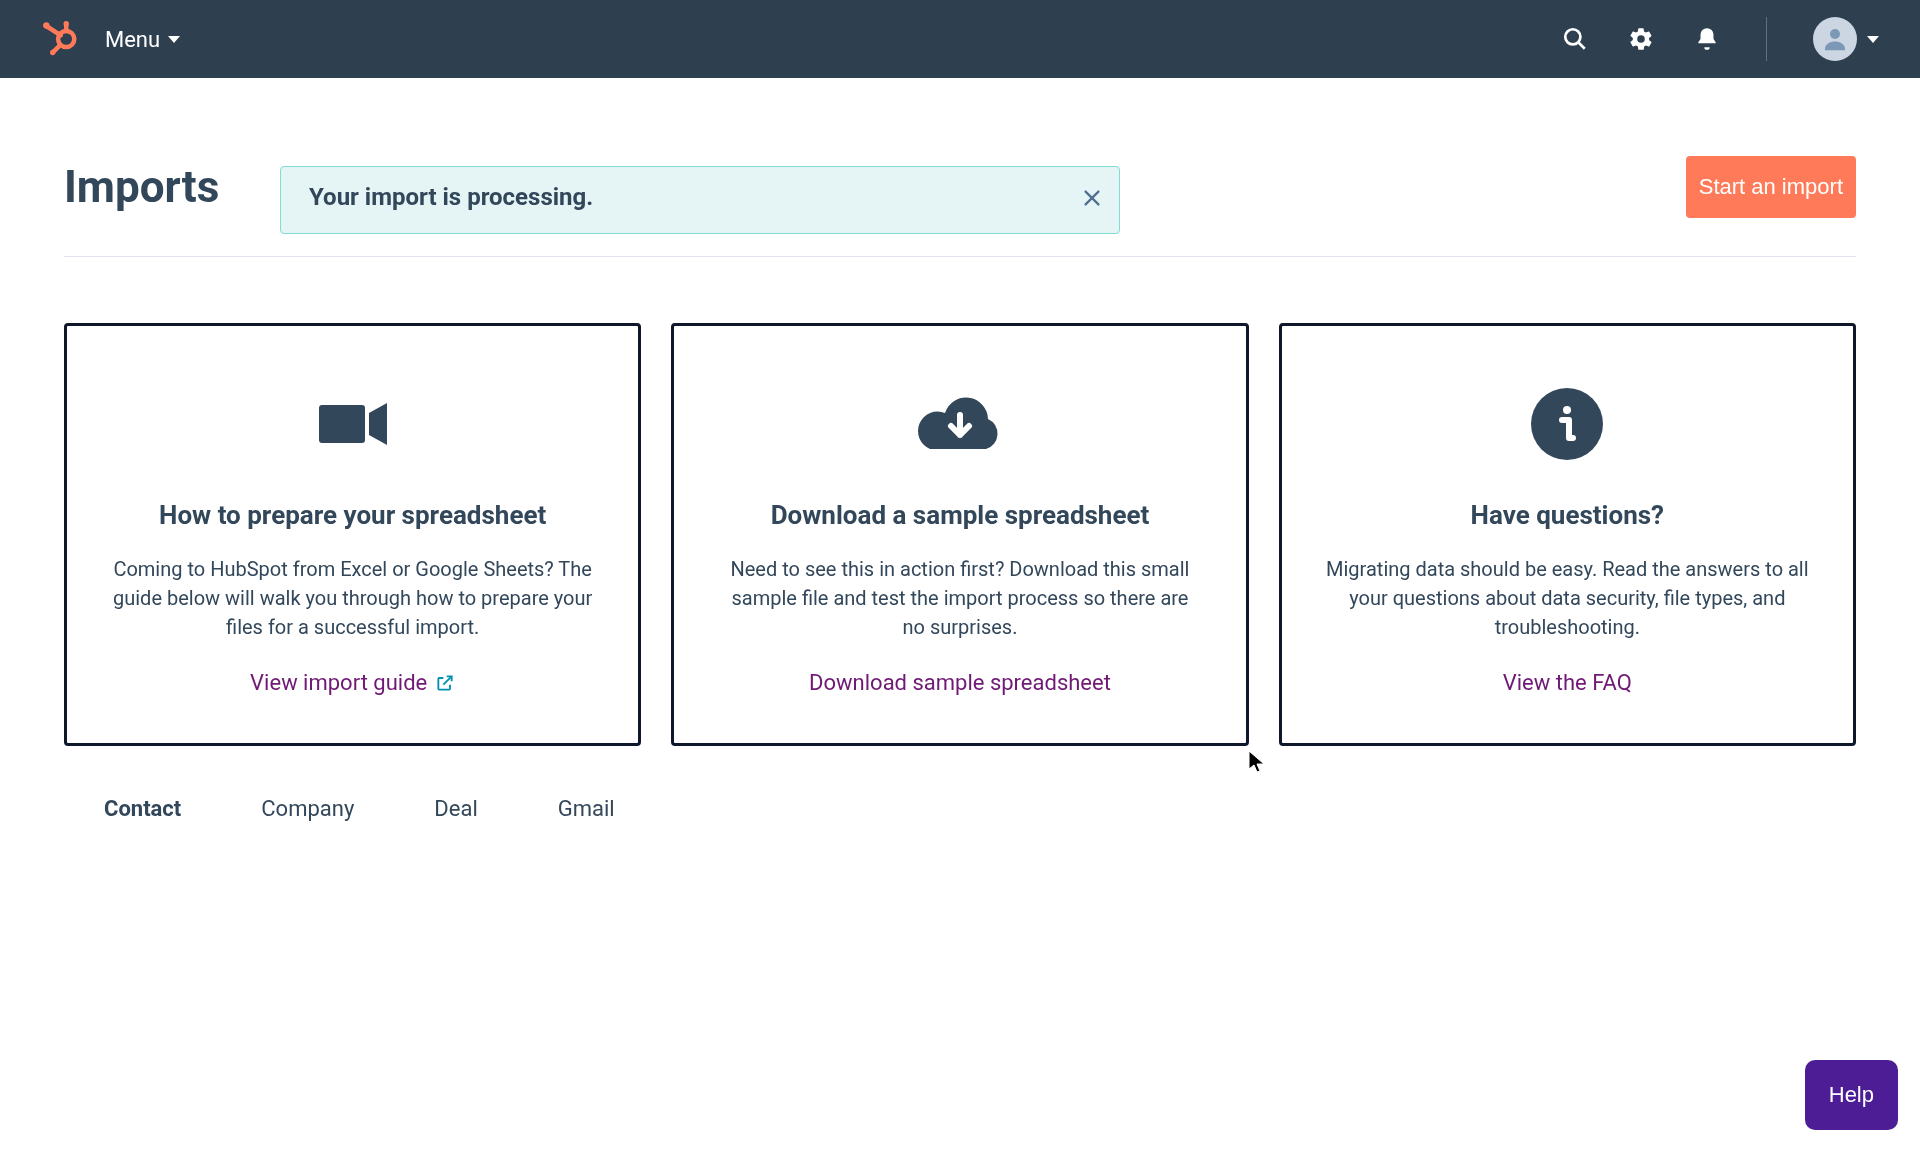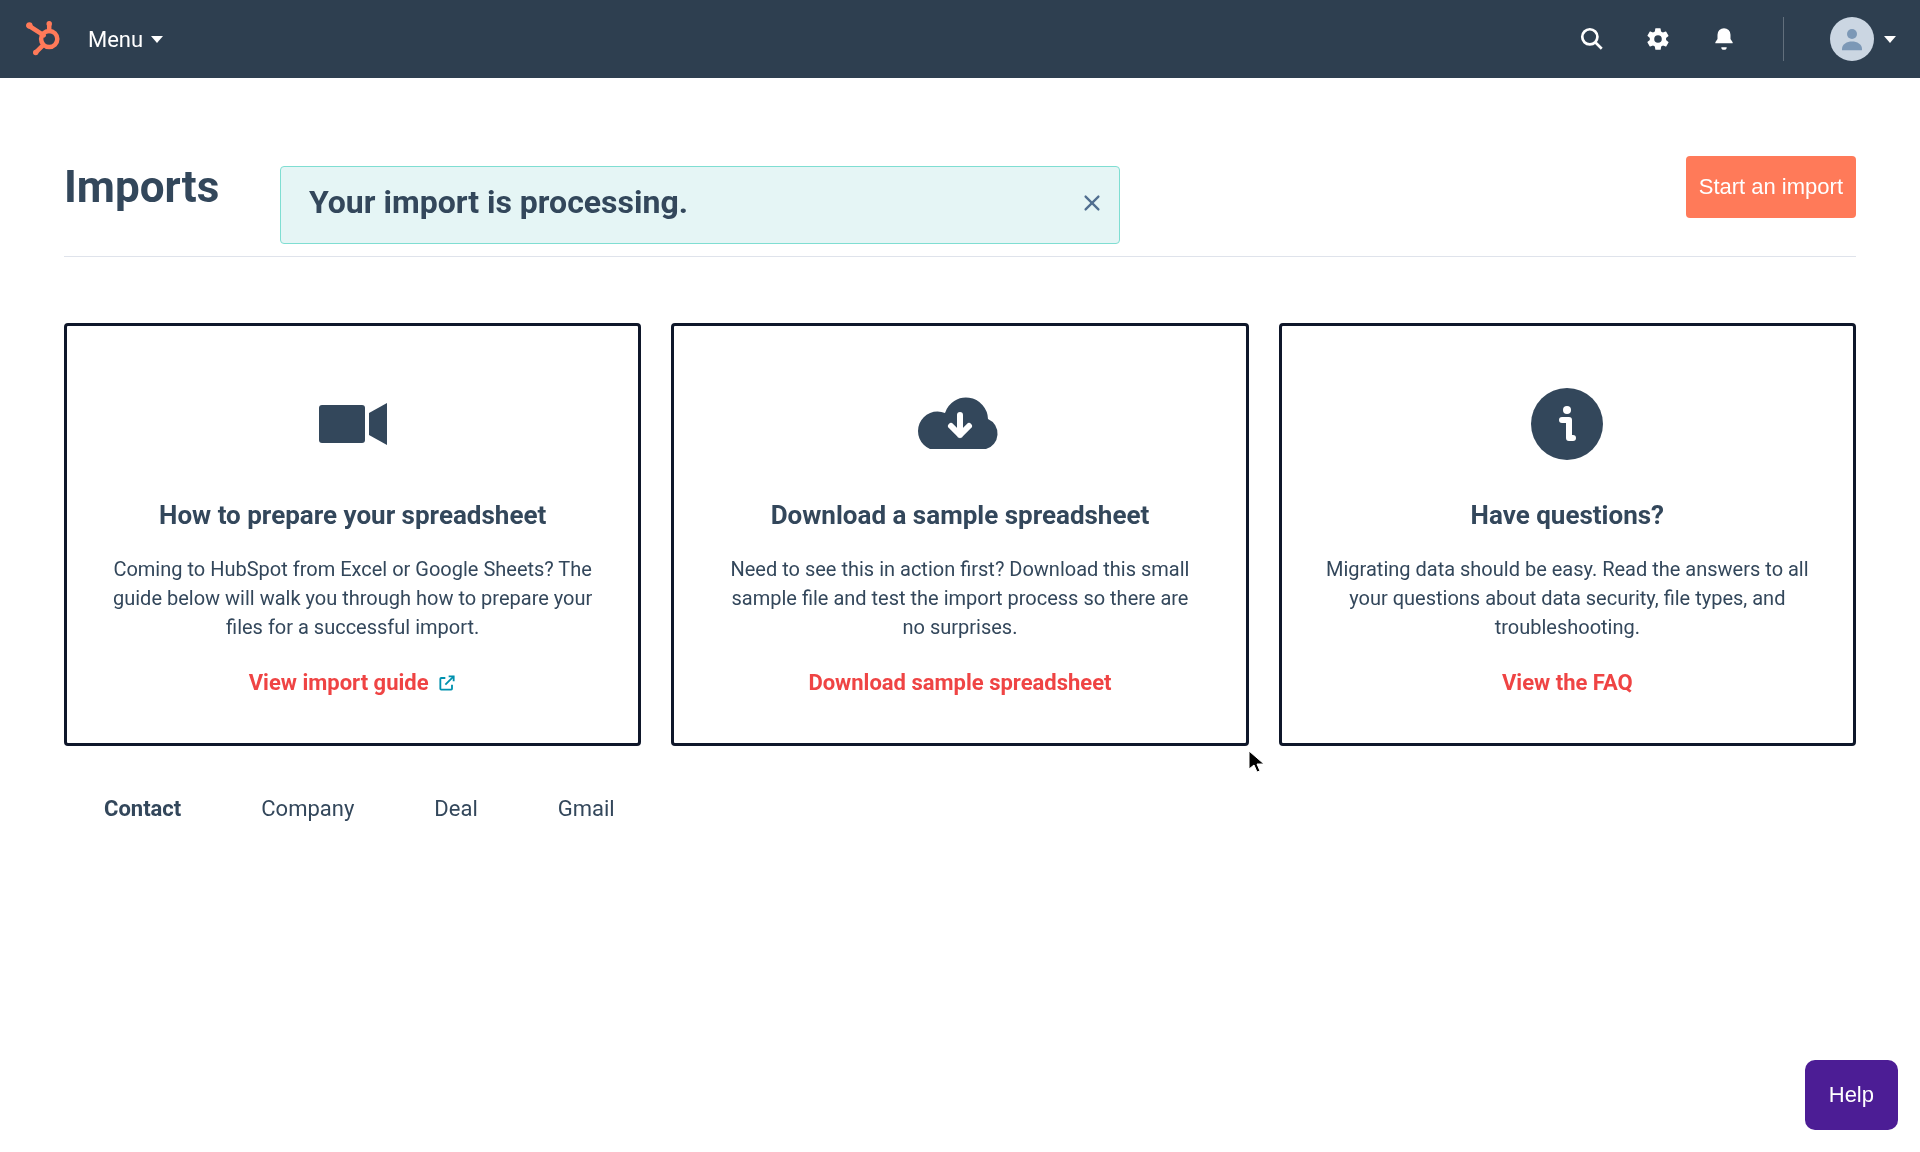--- a/index.html
+++ b/index.html
@@ -1,50 +1,50 @@
 <!DOCTYPE html>
 <html><head>
 <meta charset="utf-8">
 <style>
   * { box-sizing: border-box; margin: 0; padding: 0; }
   body { font-family: -apple-system, BlinkMacSystemFont, "Segoe UI", Roboto, "Helvetica Neue", Arial, sans-serif; background: #fff; color: #33475b; width: 1920px; height: 1152px; overflow: hidden; position: relative; }
 
   
-  .nav { background: #2e3f50; height: 78px; display: flex; align-items: center; padding: 0 24px; justify-content: space-between; }
+  .nav { background: #2e3f50; height: 78px; display: flex; align-items: center; padding: 0 41px; justify-content: space-between; }
   .nav-left { display: flex; align-items: center; gap: 28px; }
   .logo { display:flex; align-items:center; }
   .menu-trigger { display: flex; align-items: center; gap: 8px; color: #fff; font-size: 22px; cursor: pointer; }
   .chev { width: 0; height: 0; border-left: 6px solid transparent; border-right: 6px solid transparent; border-top: 7px solid #fff; }
   .nav-right { display: flex; align-items: center; gap: 40px; }
   .nav-icon { color: #fff; cursor: pointer; display:flex; align-items:center; justify-content:center; }
   .nav-divider { width:1px; height:44px; background: rgba(255,255,255,0.25); margin: 0 6px; }
   .avatar-wrap { display:flex; align-items:center; gap:10px; cursor:pointer; }
   .avatar { width:44px; height:44px; border-radius:50%; background:#cbd6e2; display:flex; align-items:center; justify-content:center; }
   .avatar svg { width:30px; height:30px; }
   .avatar-wrap .chev { border-top-color:#fff; }
 
   
   .page { padding: 0 64px; position: relative; }
   .page-header { display:flex; align-items:center; justify-content:space-between; padding-top: 78px; padding-bottom: 38px; border-bottom: 1px solid #dfe3eb; }
   .page-title { font-size: 44px; font-weight: 700; color:#33475b; }
   .primary-btn { background:#ff7a59; color:#fff; border:none; font-size:22px; padding: 18px 13px; border-radius:4px; cursor:pointer; }
 
   
   .alert { position:absolute; left:280px; top:88px; width:840px; background:#e5f5f5; border:1px solid #7fded2; border-radius:4px; padding: 16px 56px 18px 28px; }
-  .alert-title { font-size:32px; font-weight:700; color:#33475b; margin-bottom:4px; }
+  .alert-title { font-size:24px; font-weight:700; color:#33475b; margin-bottom:4px; }
   .alert-sub { font-size:22px; color:#33475b; }
   .alert-close { position:absolute; right:16px; top:50%; transform:translateY(-50%); cursor:pointer; color:#516f90; }
 
   
   .cards { display:flex; gap:30px; margin-top: 66px; }
   .card { flex:1; border:3px solid #0f172a; border-radius:4px; padding: 60px 44px 48px; text-align:center; display:flex; flex-direction:column; align-items:center; }
   .card-icon { height:76px; display:flex; align-items:center; justify-content:center; margin-bottom:36px; }
   .card-title { font-size:26px; font-weight:700; color:#33475b; margin-bottom:22px; line-height:1.35; }
   .card-desc { font-size:20px; color:#33475b; line-height:1.45; margin-bottom:28px; }
-  .card-link { font-size:22px; color:#ef4444; text-decoration:none; cursor:pointer; display:inline-flex; align-items:center; gap:8px;font-weight:bold; }
+  .card-link { font-size:22px; color:#701a75; text-decoration:none; cursor:pointer; display:inline-flex; align-items:center; gap:8px; }
 
   
   .tabs { display:flex; gap:80px; padding: 50px 40px 0; font-size:22px; color:#33475b; }
   .tab { cursor:pointer; padding-bottom:10px; }
   .tab.active { font-weight:700; }
 
   
   .help-btn { position:fixed; right:22px; bottom:22px; background:#4c1d95; color:#fff; font-size:22px; padding:22px 24px; border-radius:10px; cursor:pointer; border:none; }
 
   

